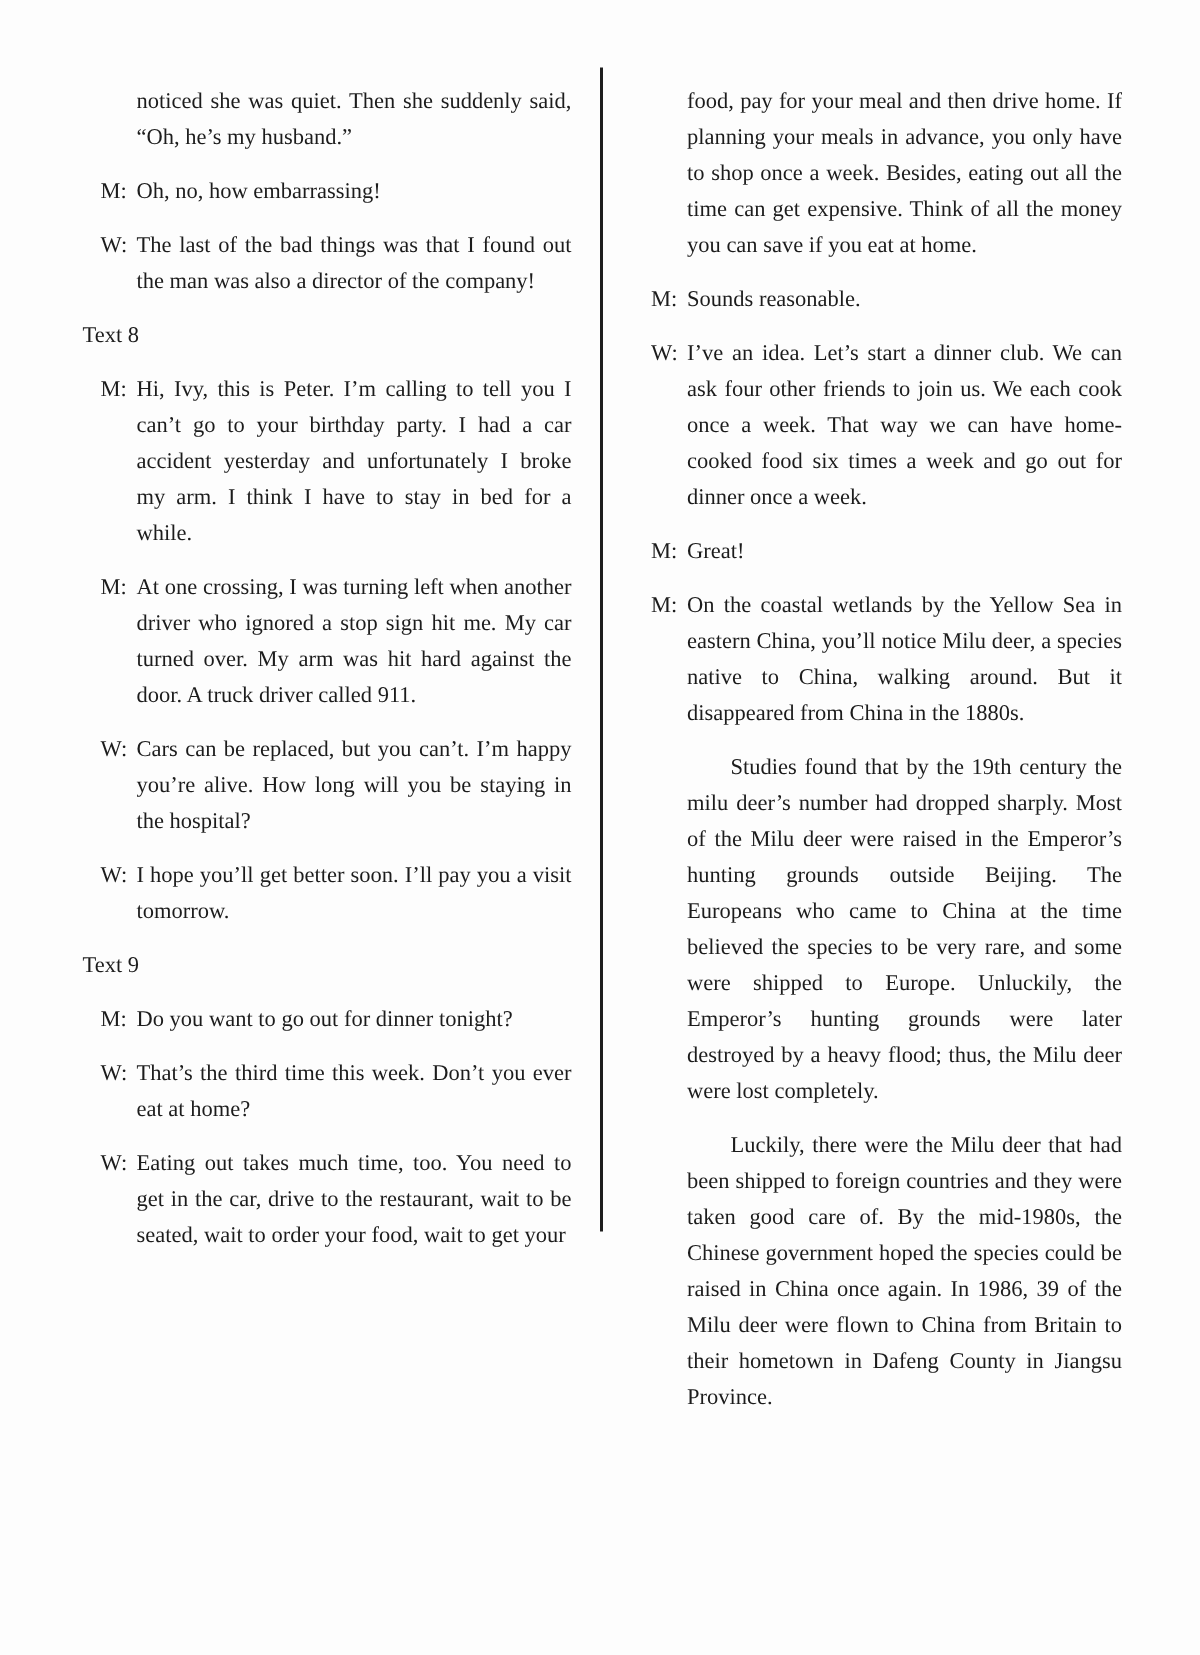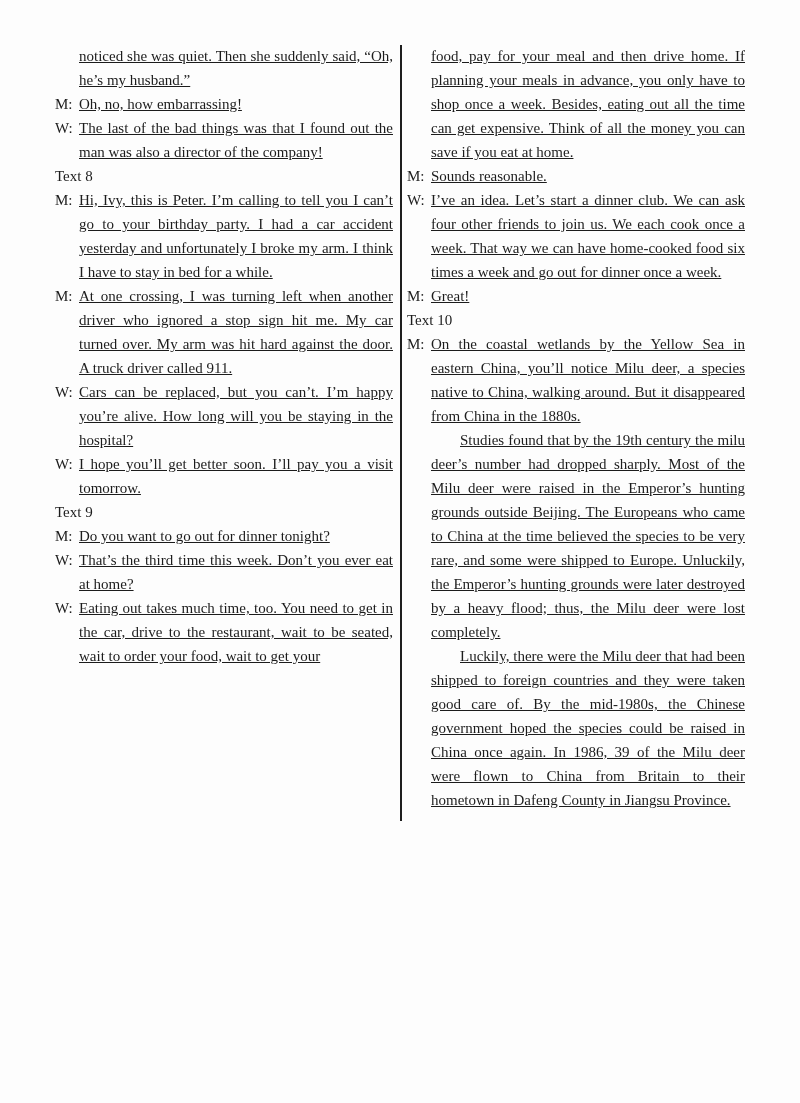--- a/index.html
+++ b/index.html
@@ -21,30 +21,30 @@
   }
   .column {
     position: absolute;
     top: 44px;
     width: 338px;
     font-size: 15px;
     line-height: 24px;
     text-align: justify;
   }
   .column-left  { left: 55px; }
-  .column-right { left: 407px; }
+  .column-right { left: 422px; }
   .divider {
     position: absolute;
     left: 400px;
     top: 45px;
     width: 1.5px;
     height: 776px;
     background: #1e1e1e;
   }
-  p { margin: 0; text-decoration: underline; }
+  p { margin: 12px; }
   
   .utterance {
     padding-left: 24px;
     text-indent: -24px;
   }
   .speaker {
     display: inline-block;
     width: 24px;
     text-indent: 0;
   }
@@ -82,18 +82,17 @@
       <p class="utterance"><span class="speaker">M:</span><span>Do you want to go out for dinner tonight?</span></p>
       <p class="utterance"><span class="speaker">W:</span><span>That’s the third time this week. Don’t you ever eat at home?</span></p>
       <p class="utterance"><span class="speaker">W:</span><span>Eating out takes much time, too. You need to get in the car, drive to the restaurant, wait to be seated, wait to order your food, wait to get your</span></p>
     </div>
   <div class="divider"></div>
   <div class="column column-right">
       <p class="cont-para"><span>food, pay for your meal and then drive home. If planning your meals in advance, you only have to shop once a week. Besides, eating out all the time can get expensive. Think of all the money you can save if you eat at home.</span></p>
       <p class="utterance"><span class="speaker">M:</span><span>Sounds reasonable.</span></p>
       <p class="utterance"><span class="speaker">W:</span><span>I’ve an idea. Let’s start a dinner club. We can ask four other friends to join us. We each cook once a week. That way we can have home-cooked food six times a week and go out for dinner once a week.</span></p>
       <p class="utterance"><span class="speaker">M:</span><span>Great!</span></p>
-      <div class="text-heading"><span class="tword">Text</span> <span>10</span></div>
       <p class="utterance"><span class="speaker">M:</span><span>On the coastal wetlands by the Yellow Sea in eastern China, you’ll notice Milu deer, a species native to China, walking around. But it disappeared from China in the 1880s.</span></p>
       <p class="body-para indented"><span>Studies found that by the 19th century the milu deer’s number had dropped sharply. Most of the Milu deer were raised in the Emperor’s hunting grounds outside Beijing. The Europeans who came to China at the time believed the species to be very rare, and some were shipped to Europe. Unluckily, the Emperor’s hunting grounds were later destroyed by a heavy flood; thus, the Milu deer were lost completely.</span></p>
       <p class="body-para indented"><span>Luckily, there were the Milu deer that had been shipped to foreign countries and they were taken good care of. By the mid-1980s, the Chinese government hoped the species could be raised in China once again. In 1986, 39 of the Milu deer were flown to China from Britain to their hometown in Dafeng County in Jiangsu Province.</span></p>
     </div>
 </div>
 
 </body></html>

